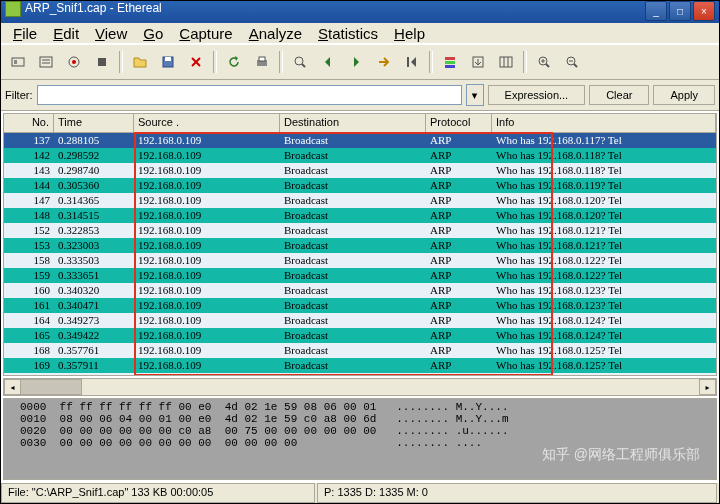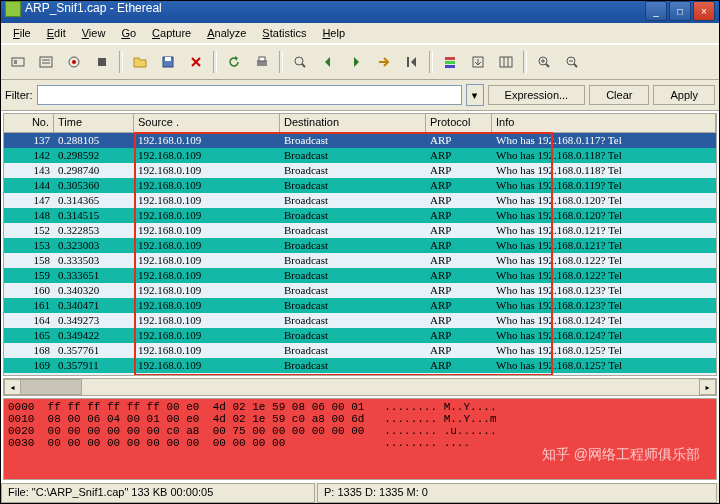--- a/index.html
+++ b/index.html
@@ -2,21 +2,21 @@
 <html><head>
 <meta charset="utf-8">
 <style>
 html,body{margin:0;padding:0;font-family:Tahoma,Arial,sans-serif;font-size:11px;background:#ece9d8;color:#000;overflow:hidden;width:720px;height:504px}
 .win{width:720px;height:504px;border:1px solid #000;box-sizing:border-box;display:flex;flex-direction:column}
 .titlebar{height:22px;background:linear-gradient(#2a63b3,#1c4e9c);color:#fff;display:flex;padding:0 4px;font-size:12px}
 .titlebar .icon{width:14px;height:14px;background:#8dc63f;border:1px solid #5a8a20;margin-right:4px}
 .titlebar .title{flex:1}
 .titlebar .wbtn{width:20px;height:18px;margin-left:2px;background:linear-gradient(#4e7cc0,#2a5ba0);border:1px solid #163d7a;color:#fff;font-size:10px;display:flex;align-items:center;justify-content:center;border-radius:2px;cursor:default}
 .titlebar .wbtn.close{background:linear-gradient(#e15f4a,#c93a22)}
-.menubar{height:20px;background:#ece9d8;border-bottom:1px solid #fff;display:flex;align-items:center;padding:0 4px;font-size:11px}
+.menubar{height:20px;background:#ece9d8;border-bottom:1px solid #fff;display:flex;align-items:center;padding:0 4px;font-size:15px}
 .menubar span{padding:2px 8px;cursor:default}
 .menubar span u{text-decoration:underline}
 .toolbar{height:30px;background:#ece9d8;border-top:1px solid #fff;border-bottom:1px solid #aca899;display:flex;align-items:center;padding:2px 4px;gap:2px}
 .tbtn{width:24px;height:24px;border:1px solid transparent;display:flex;align-items:center;justify-content:center;cursor:default}
 .tsep{width:2px;height:22px;border-left:1px solid #aca899;border-right:1px solid #fff;margin:0 2px}
 .tbtn svg{width:16px;height:16px}
 .filterbar{height:26px;background:#ece9d8;border-bottom:1px solid #aca899;display:flex;align-items:center;padding:2px 4px;gap:4px}
 .filterbar .lbl{}
 .filterbar input{flex:1;height:18px;border:1px solid #7f9db9;padding:0 2px;font-size:11px}
 .filterbar .dd{width:16px;height:20px;border:1px solid #7f9db9;background:#ece9d8;display:flex;align-items:center;justify-content:center}
@@ -33,21 +33,21 @@
 .c-time{width:80px}
 .c-src{width:146px}
 .c-dst{width:146px}
 .c-proto{width:66px}
 .c-info{flex:1}
 .redbox{position:absolute;border:2px solid #e03020;pointer-events:none;top:18px;left:130px;width:415px;height:240px}
 .hscroll{height:16px;background:#ece9d8;border:1px solid #aca899;margin:0 2px;position:relative}
 .hscroll .thumb{position:absolute;left:16px;top:0;height:14px;width:60px;background:#c8c4b8;border:1px solid #aca899}
 .hscroll .arr{position:absolute;top:0;width:15px;height:14px;background:#ece9d8;border:1px solid #aca899;display:flex;align-items:center;justify-content:center;font-size:8px}
 .hscroll .arr.l{left:0}.hscroll .arr.r{right:0}
-.hex{height:76px;overflow:auto;font-family:'Courier New',monospace;font-size:11px;background:#ef4444;border:1px solid #aca899;margin:2px;padding:2px 4px;white-space:pre}
+.hex{height:76px;overflow:auto;font-family:'Courier New',monospace;font-size:11px;background:#a3a3a3;border:1px solid #aca899;margin:2px;padding:2px 16px;white-space:pre}
 .status{height:20px;background:#ece9d8;border-top:1px solid #fff;display:flex;align-items:center;font-size:11px}
 .status div{border:1px solid #aca899;padding:1px 6px;height:16px;line-height:14px;margin-right:2px}
 .status .s1{flex:0 0 300px}
 .status .s2{flex:1}
 .watermark{position:absolute;right:20px;bottom:40px;color:rgba(255,255,255,0.7);font-size:14px;font-family:Arial;pointer-events:none}
 </style>
 </head>
 <body>
 
 <div class="win">

